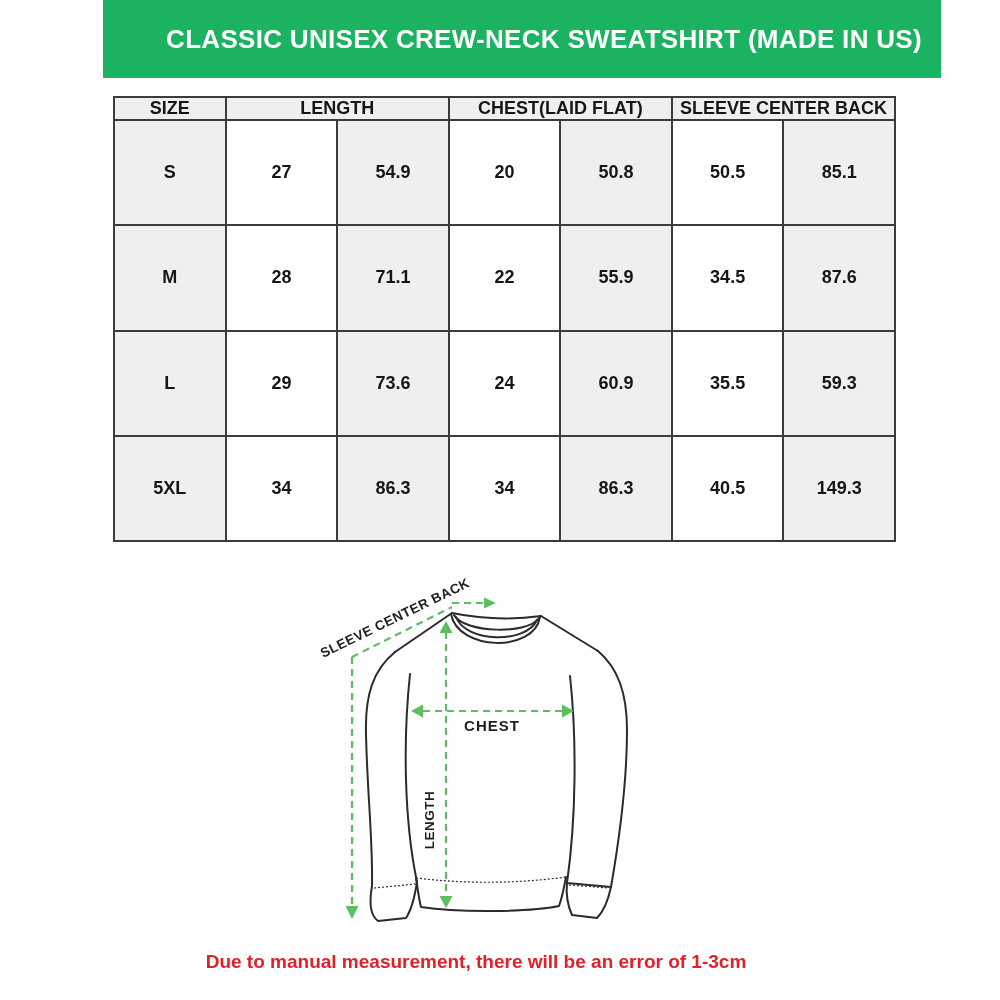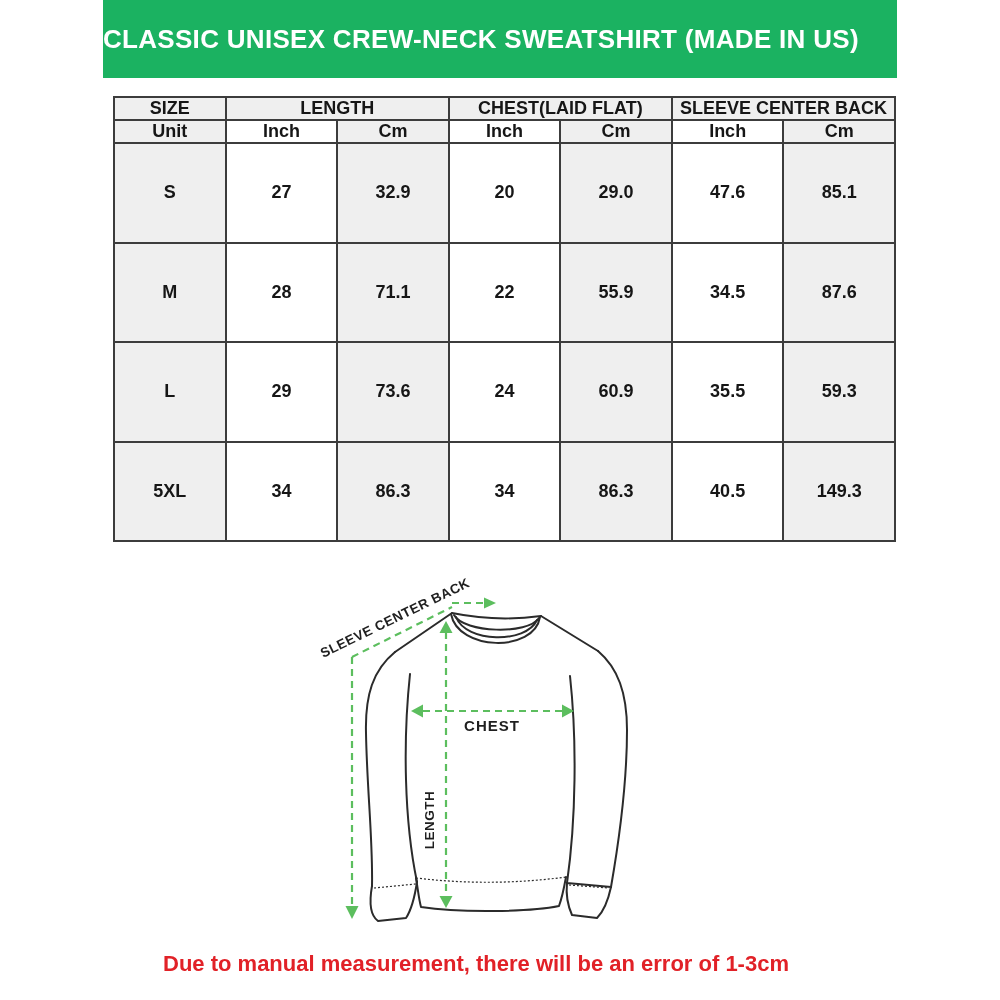--- a/index.html
+++ b/index.html
@@ -4,21 +4,21 @@
 <style>
   html,body{margin:0;padding:0;}
   body{
     width:1000px;height:1000px;position:relative;background:#ffffff;
     font-family:"Liberation Sans",sans-serif;
     --banner-green:#1bb261;--arrow-green:#5cbe5e;--outline:#2b2b2b;
     --note-red:#e12127;--tbl-border:#3c3c3c;--tbl-shade:#efefef;--tbl-text:#161616;
   }
   .banner{
     position:absolute;left:103px;top:0;width:794px;height:78px;
-    background:var(--banner-green);display:flex;align-items:center;justify-content:flex-start;
+    background:var(--banner-green);display:flex;align-items:center;justify-content:center;padding-left:44px;
   }
   .banner h1{
     margin:0;color:#ffffff;font-size:26px;font-weight:bold;letter-spacing:.3px;white-space:nowrap;
   }
   table.size-table{
     position:absolute;left:113px;top:96px;width:783px;height:446px;
     border-collapse:collapse;table-layout:fixed;
     font-size:18px;font-weight:bold;color:var(--tbl-text);text-align:center;
   }
   table.size-table th,table.size-table td{
@@ -28,21 +28,21 @@
   table.size-table .shade{background:var(--tbl-shade);}
   .diagram{position:absolute;left:300px;top:575px;width:420px;height:380px;}
   .diagram svg{display:block;}
   .outline{stroke:var(--outline);stroke-width:2;fill:none;stroke-linecap:round;stroke-linejoin:round;}
   .seam{stroke:var(--outline);stroke-width:1.2;fill:none;stroke-dasharray:2 2;}
   .measure{stroke:var(--arrow-green);stroke-width:2.2;fill:none;stroke-dasharray:7 5;}
   .arrowhead{fill:var(--arrow-green);stroke:none;}
   .diag-label{fill:#1f1f1f;font-family:"Liberation Sans",sans-serif;font-weight:bold;}
   .note{
     position:absolute;left:0;top:951px;width:952px;text-align:center;
-    color:var(--note-red);font-size:22px;font-weight:bold;margin:0;
+    color:var(--note-red);font-size:19px;font-weight:bold;margin:0;
   }
 </style>
 </head>
 <body style="--banner-green: #1bb261; --arrow-green: #5cbe5e; --outline: #2b2b2b; --note-red: #e12127; --tbl-border: #3c3c3c; --tbl-shade: #efefef; --tbl-text: #161616;">
 
 <header class="banner">
   <h1>CLASSIC UNISEX CREW-NECK SWEATSHIRT (MADE IN US)</h1>
 </header>
 
 <table class="size-table">
@@ -55,38 +55,29 @@
       <col>
       <col>
   </colgroup>
   <thead id="table-head">
       <tr>
         <th colspan="1" class="shade">SIZE</th>
         <th colspan="2" class="shade">LENGTH</th>
         <th colspan="2" class="shade">CHEST(LAID FLAT)</th>
         <th colspan="2" class="shade">SLEEVE CENTER BACK</th>
       </tr>
-      <tr>
-        <th class="shade">Unit</th>
-        <th>Inch</th>
-        <th class="shade">Cm</th>
-        <th>Inch</th>
-        <th class="shade">Cm</th>
-        <th>Inch</th>
-        <th class="shade">Cm</th>
-      </tr>
     </thead>
   <tbody id="table-body">
       <tr>
         <th class="shade">S</th>
         <td>27</td>
-        <td class="shade">32.9</td>
+        <td class="shade">54.9</td>
         <td>20</td>
-        <td class="shade">29.0</td>
-        <td>47.6</td>
+        <td class="shade">50.8</td>
+        <td>50.5</td>
         <td class="shade">85.1</td>
       </tr>
       <tr>
         <th class="shade">M</th>
         <td>28</td>
         <td class="shade">71.1</td>
         <td>22</td>
         <td class="shade">55.9</td>
         <td>34.5</td>
         <td class="shade">87.6</td>

